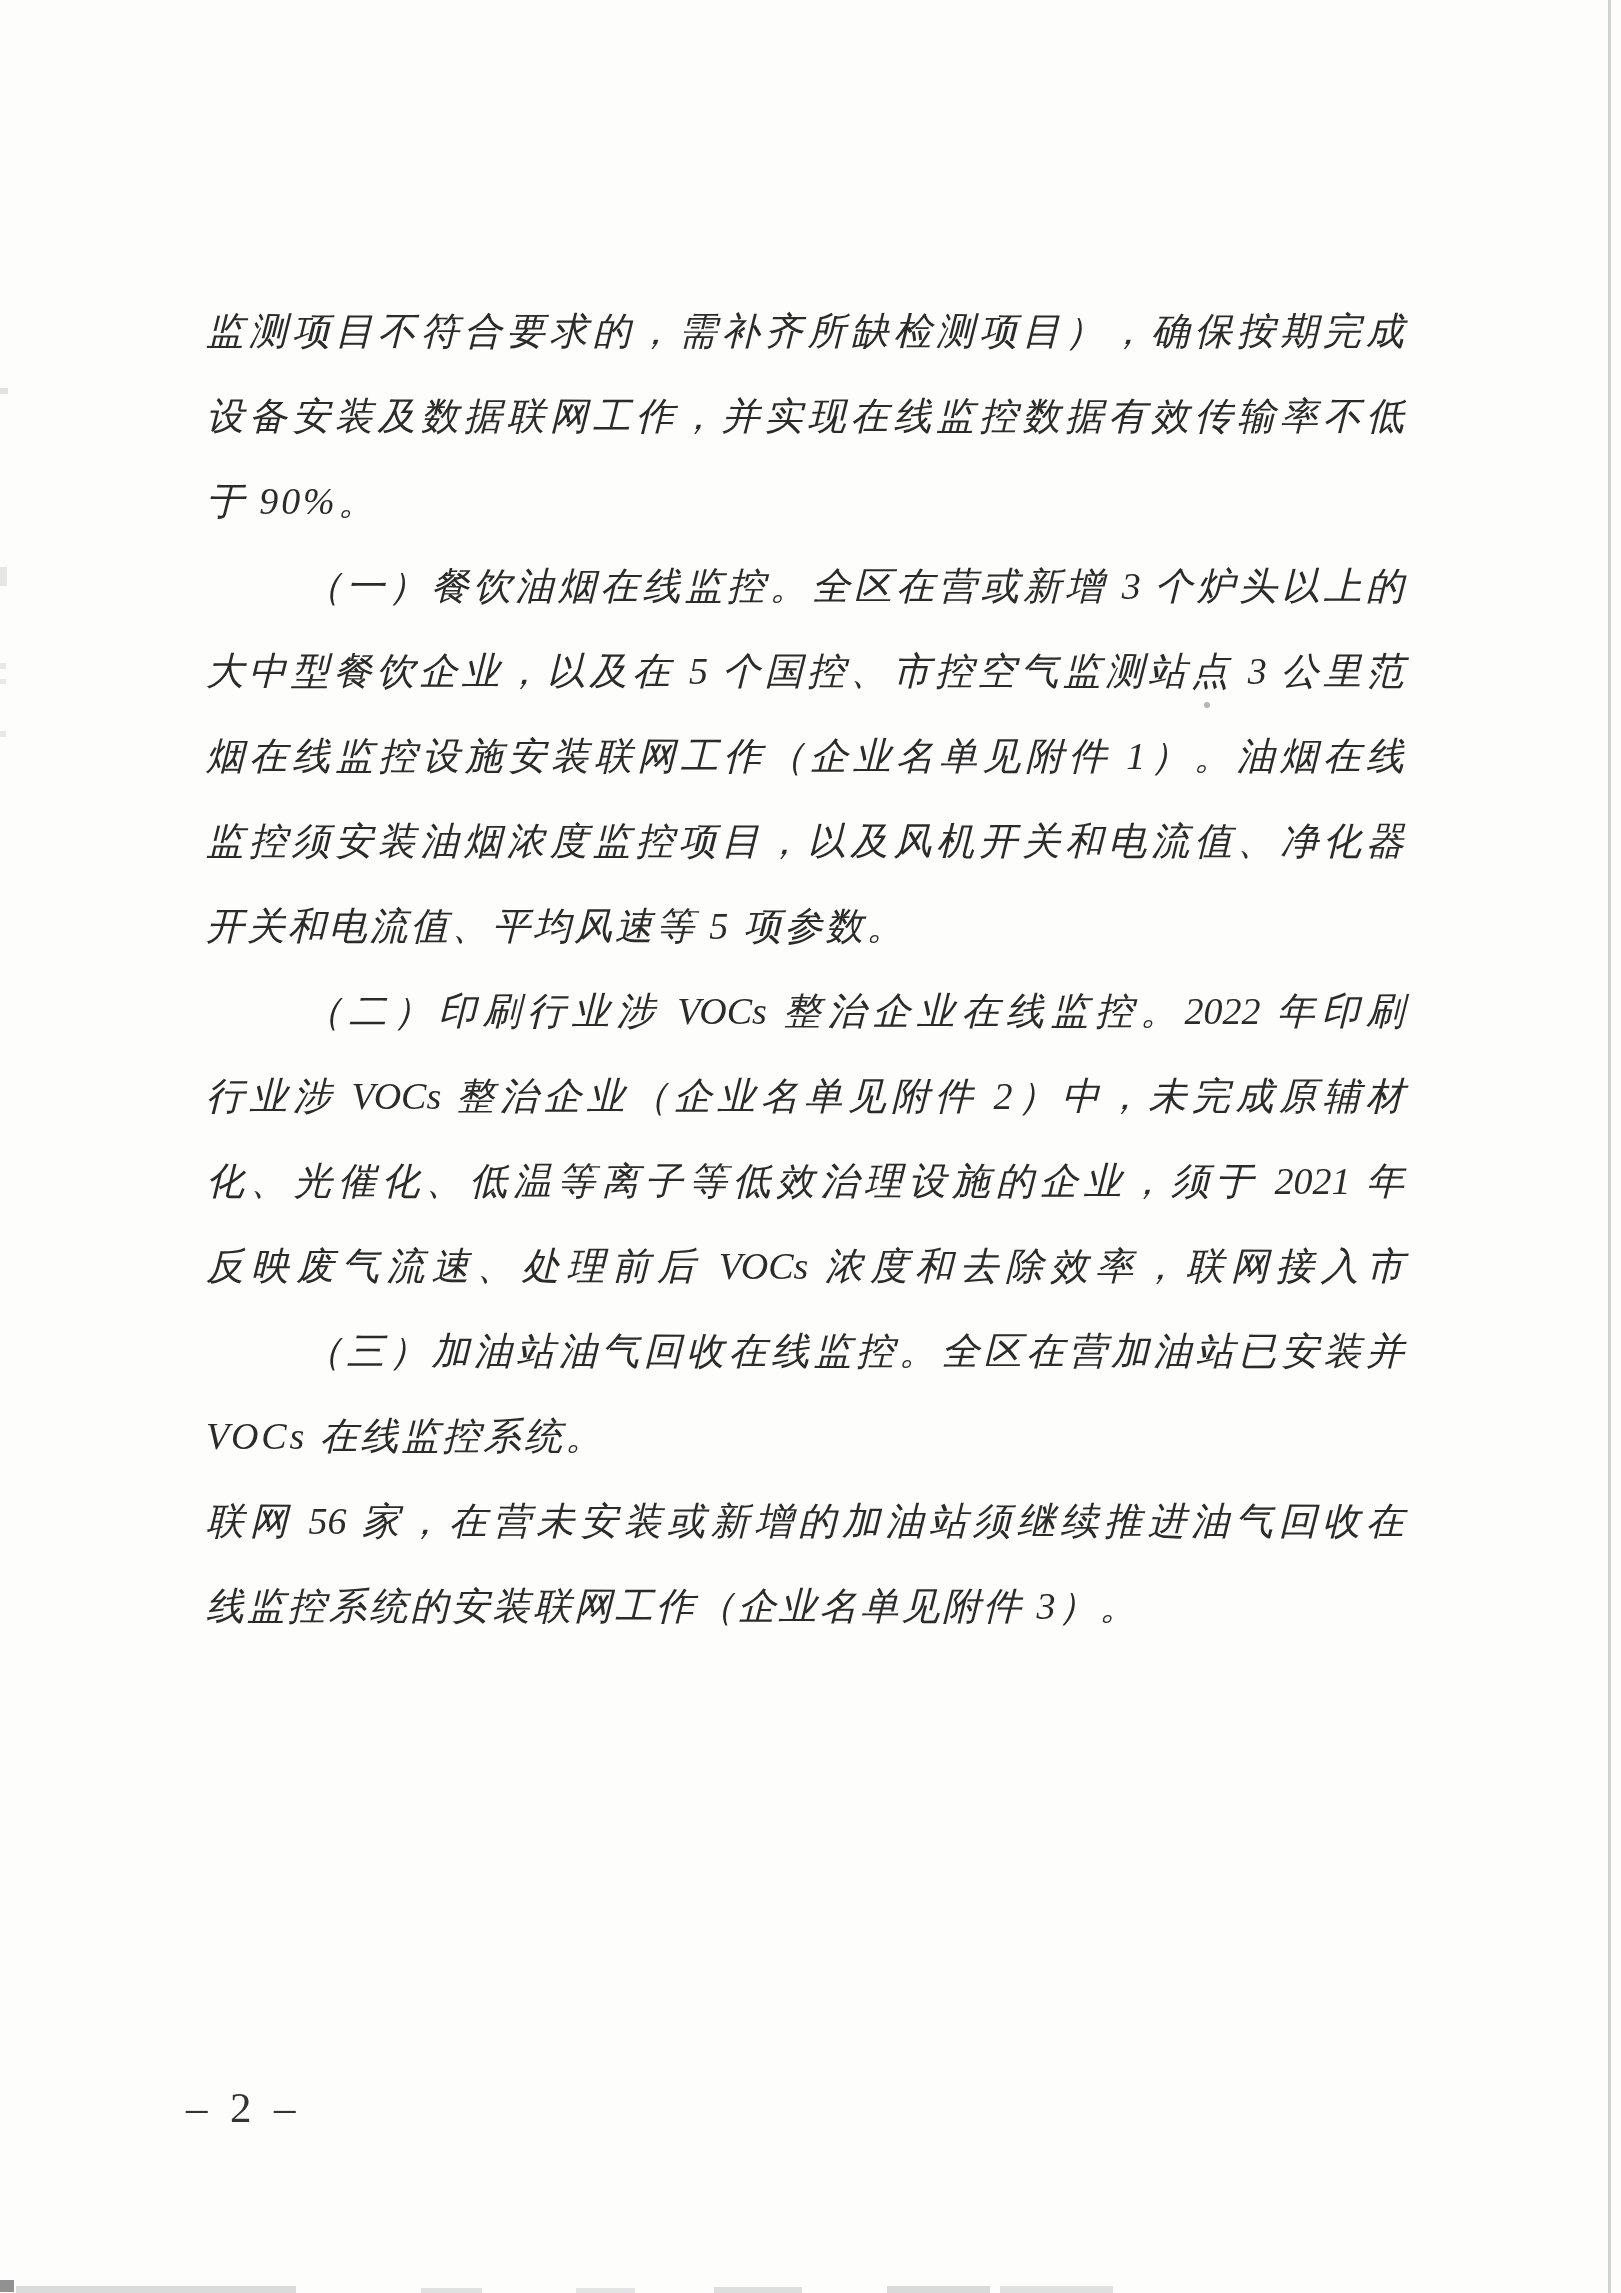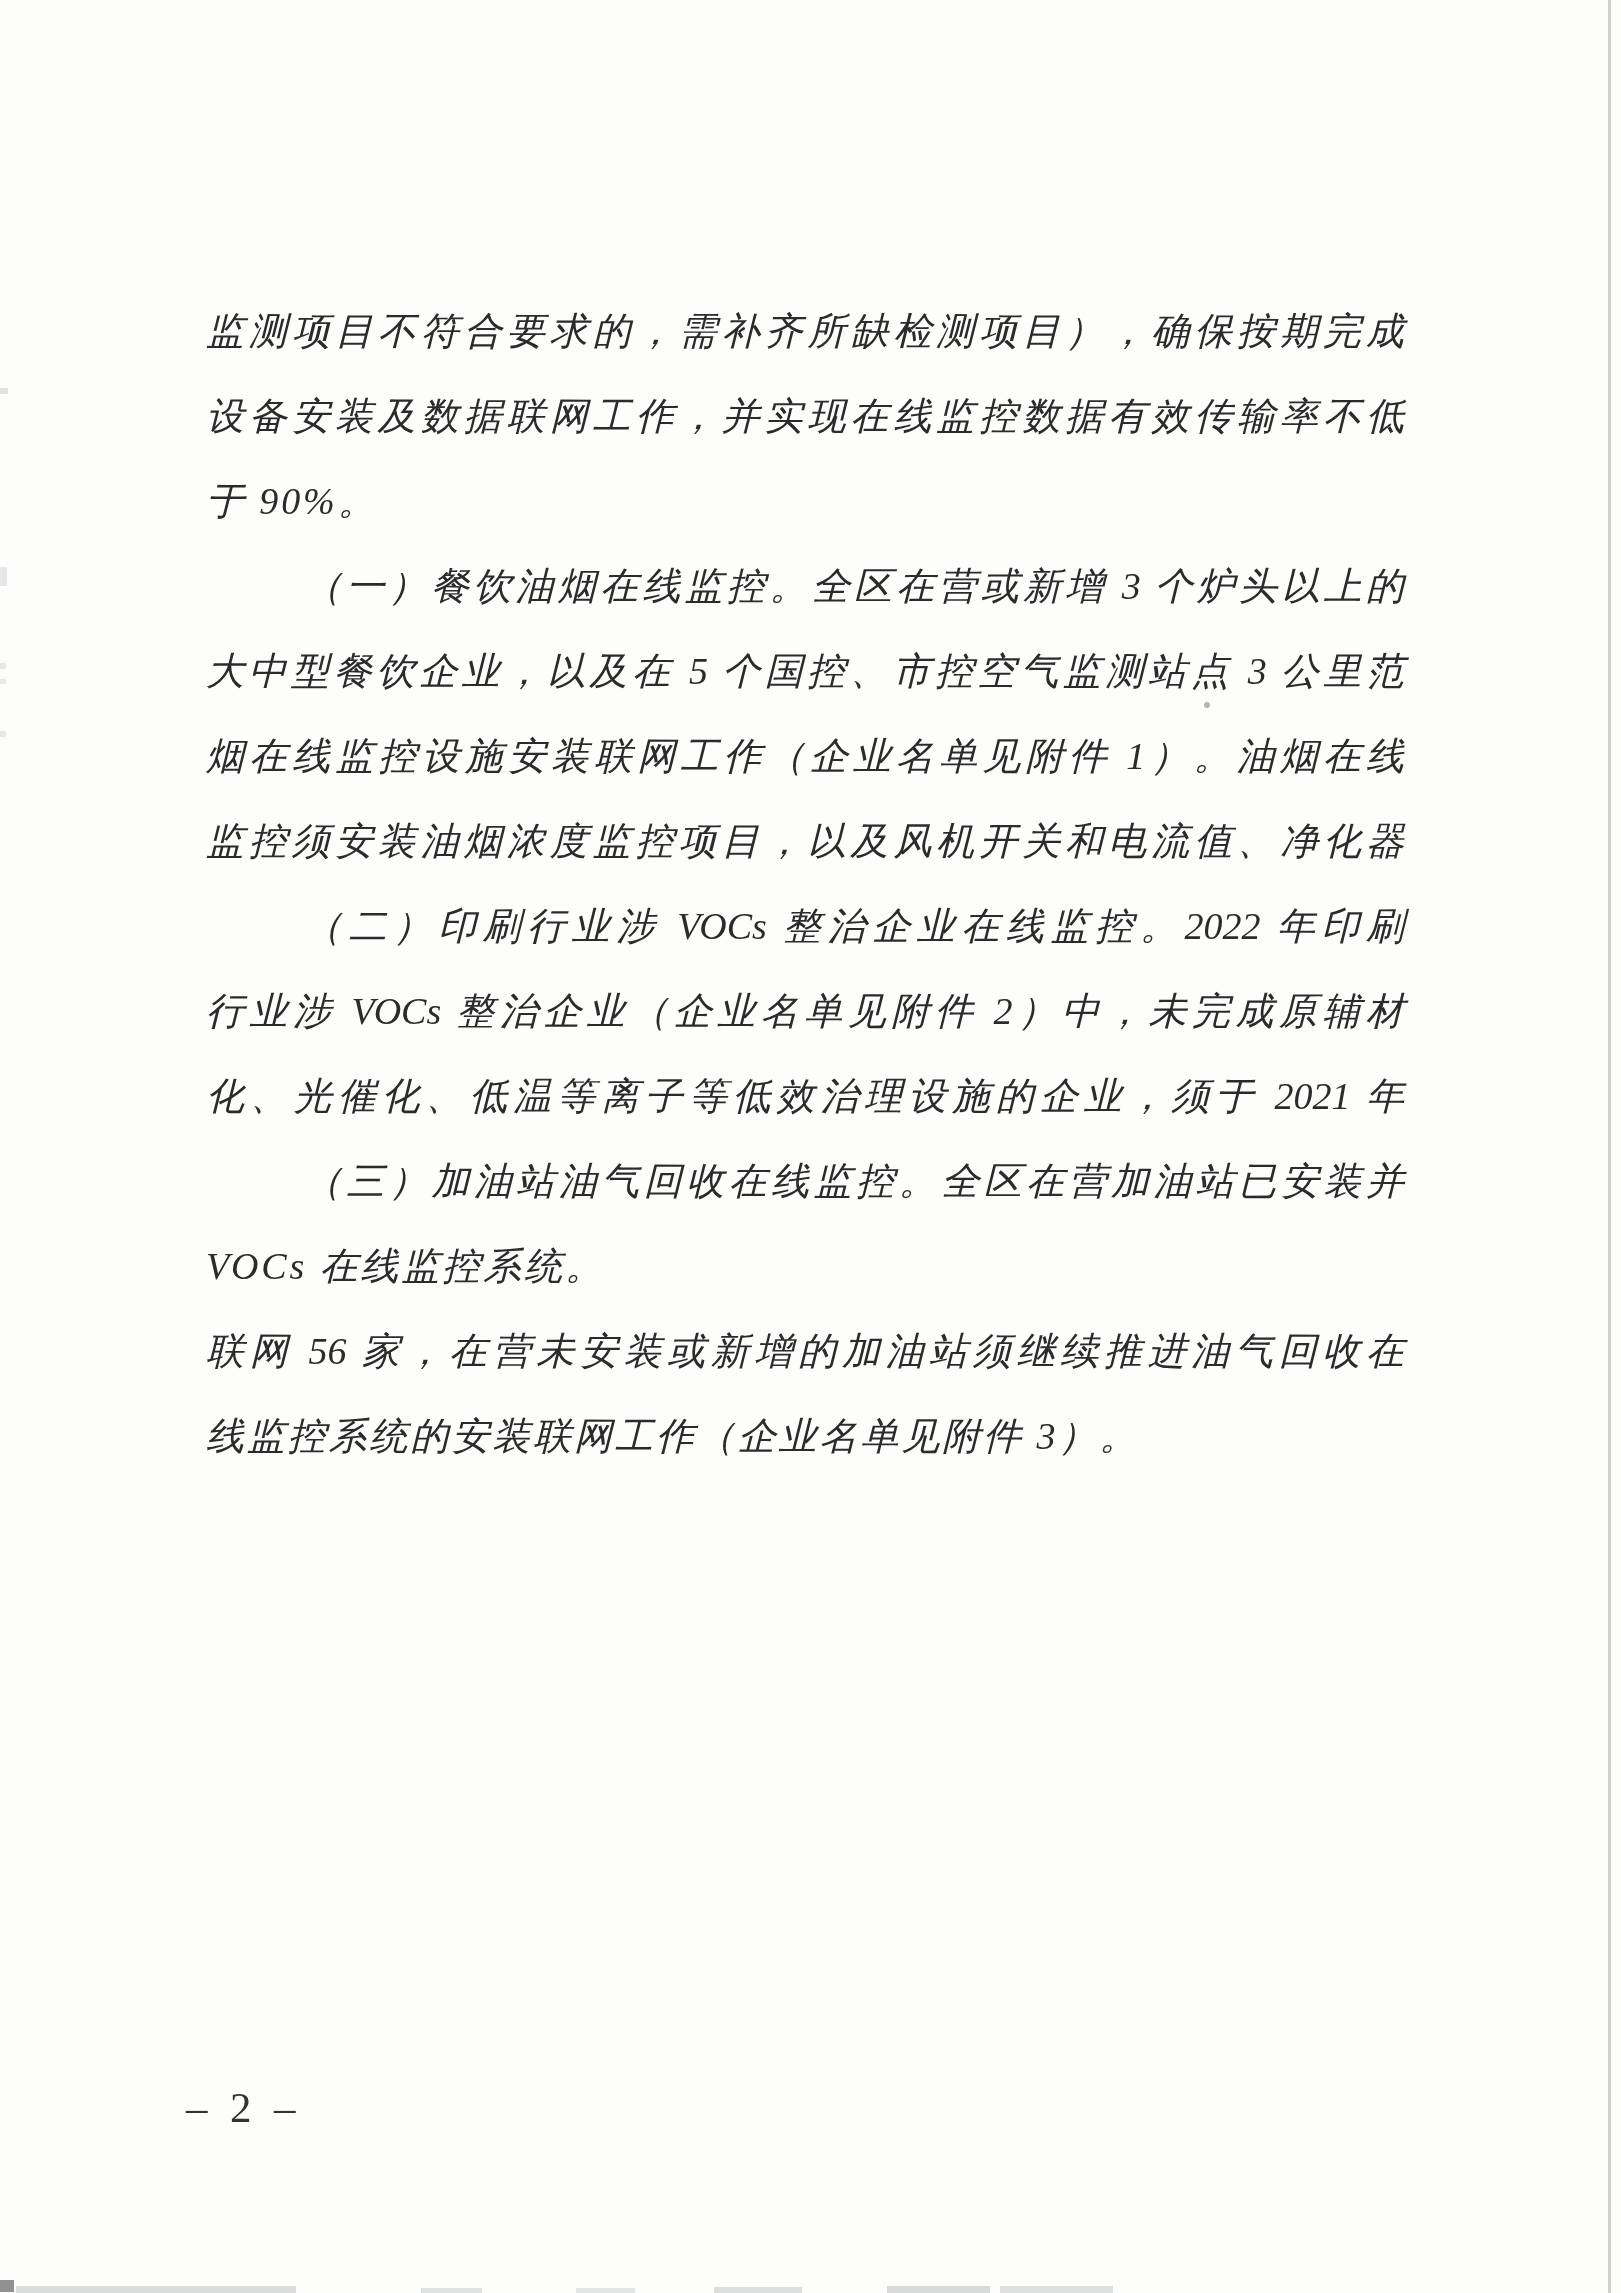--- a/index.html
+++ b/index.html
@@ -91,23 +91,25 @@
 <div class="page">
 
   <div class="text-block">
     <div class="line">监测项目不符合要求的，需补齐所缺检测项目），确保按期完成</div>
     <div class="line">设备安装及数据联网工作，并实现在线监控数据有效传输率不低</div>
     <div class="line flush">于 90%。</div>
     <div class="line indent">（一）餐饮油烟在线监控。全区在营或新增 3 个炉头以上的</div>
     <div class="line">大中型餐饮企业，以及在 5 个国控、市控空气监测站点 3 公里范</div>
     <div class="line">烟在线监控设施安装联网工作（企业名单见附件 1）。油烟在线</div>
     <div class="line">监控须安装油烟浓度监控项目，以及风机开关和电流值、净化器</div>
+    <div class="line flush">开关和电流值、平均风速等 5 项参数。</div>
     <div class="line indent">（二）印刷行业涉 VOCs 整治企业在线监控。2022 年印刷</div>
     <div class="line">行业涉 VOCs 整治企业（企业名单见附件 2）中，未完成原辅材</div>
     <div class="line">化、光催化、低温等离子等低效治理设施的企业，须于 2021 年</div>
+    <div class="line">反映废气流速、处理前后 VOCs 浓度和去除效率，联网接入市</div>
     <div class="line indent">（三）加油站油气回收在线监控。全区在营加油站已安装并</div>
     <div class="line flush">VOCs 在线监控系统。</div>
     <div class="line">联网 56 家，在营未安装或新增的加油站须继续推进油气回收在</div>
     <div class="line flush">线监控系统的安装联网工作（企业名单见附件 3）。</div>
   </div>
 
   <div class="page-number">– 2 –</div>
 
   <div class="edge-line"></div>
 

